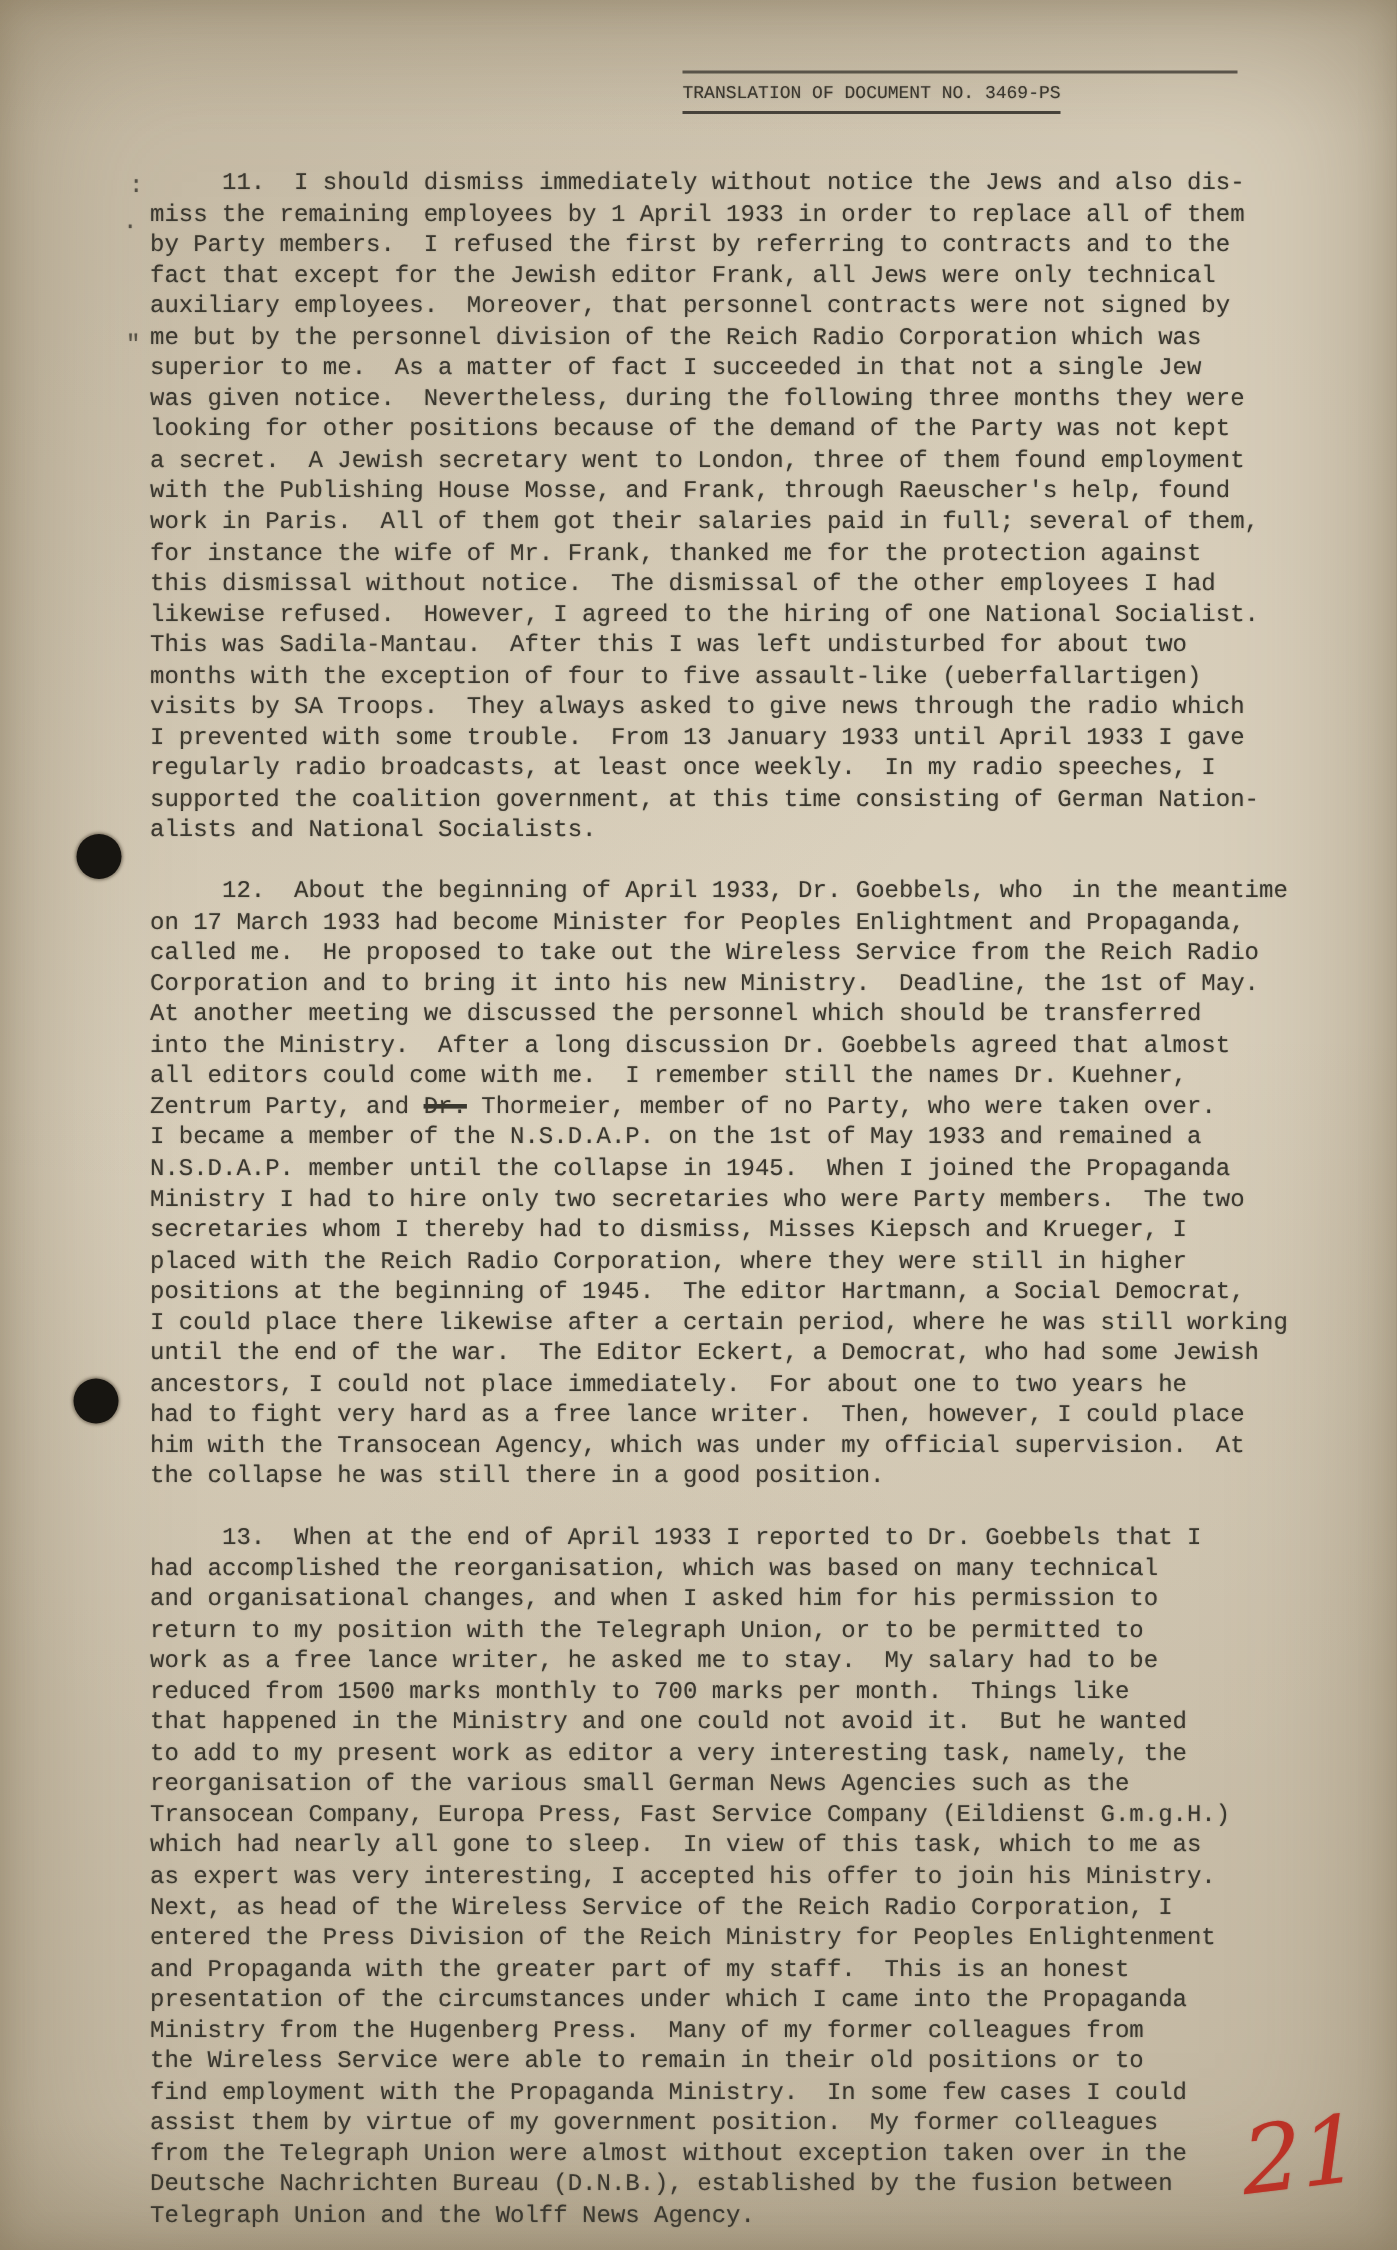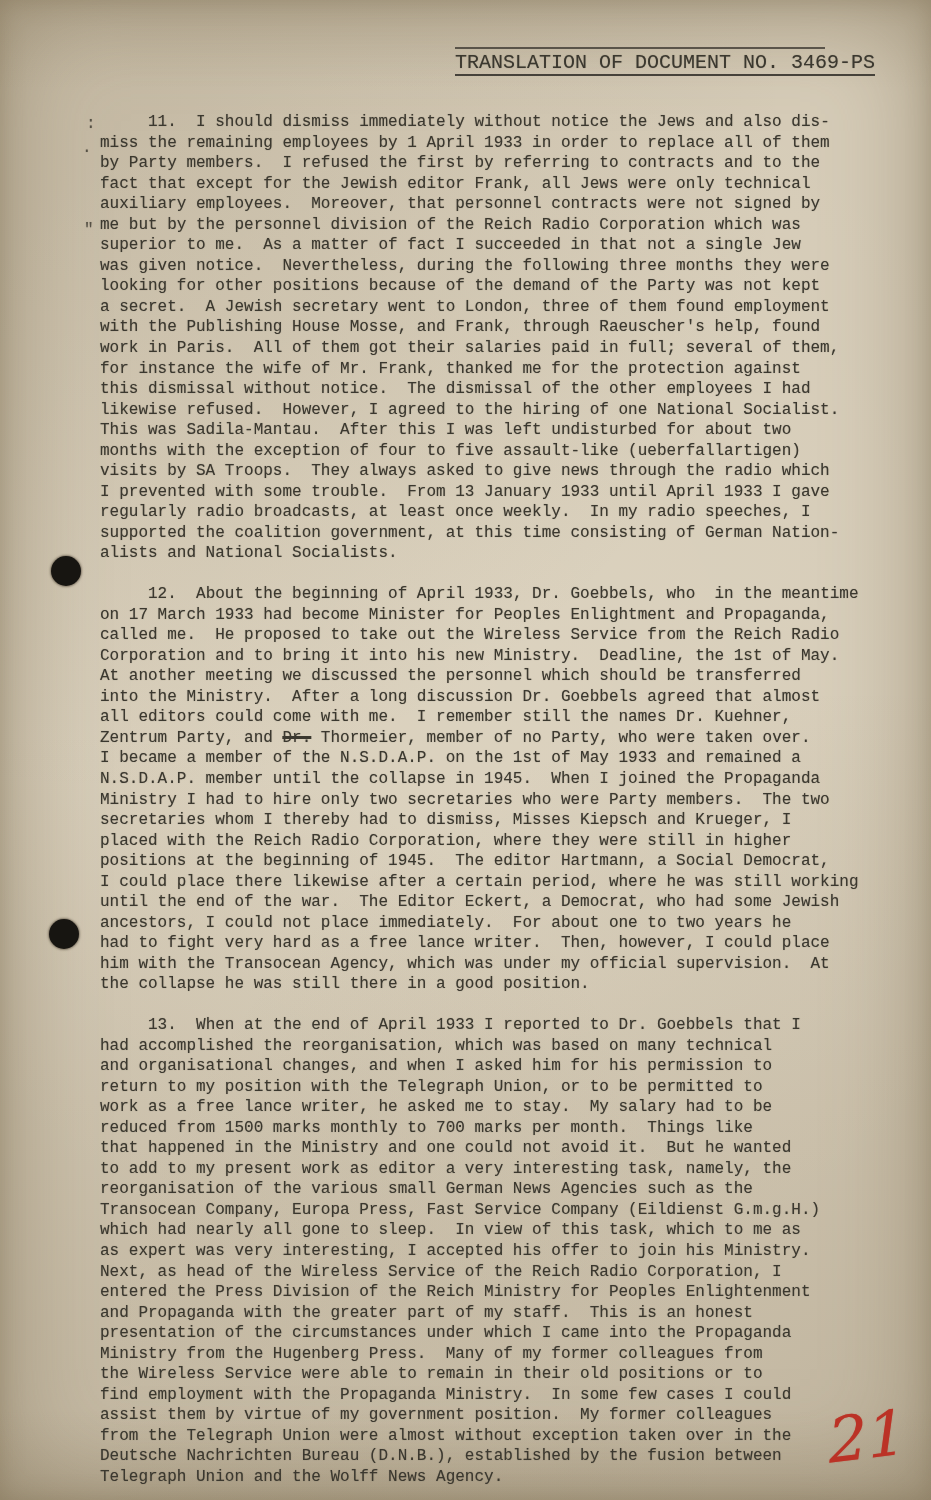--- a/index.html
+++ b/index.html
@@ -22,21 +22,21 @@
   }
   .vignette {
     position: absolute; inset: 0;
     pointer-events: none;
     background: linear-gradient(180deg, rgba(120,104,74,0.10) 0%, rgba(0,0,0,0) 6%, rgba(0,0,0,0) 94%, rgba(120,104,74,0.14) 100%);
   }
   .ink { color: #3b382f; text-shadow: 0 0 1px rgba(59,56,47,0.45); }
 
   .header {
     position: absolute; left: 455px; top: 52px;
-    font-size: 20px; line-height: 21px;
+    font-size: 12px; line-height: 21px;
   }
   .header-rule {
     position: absolute; left: 455px; top: 47px;
     width: 370px; height: 2px;
     background: #46423a; opacity: 0.85;
   }
   .header-line {
     display: block; width: fit-content;
     border-bottom: 2px solid #46423a;
     padding-bottom: 1px; margin-bottom: 4px;

